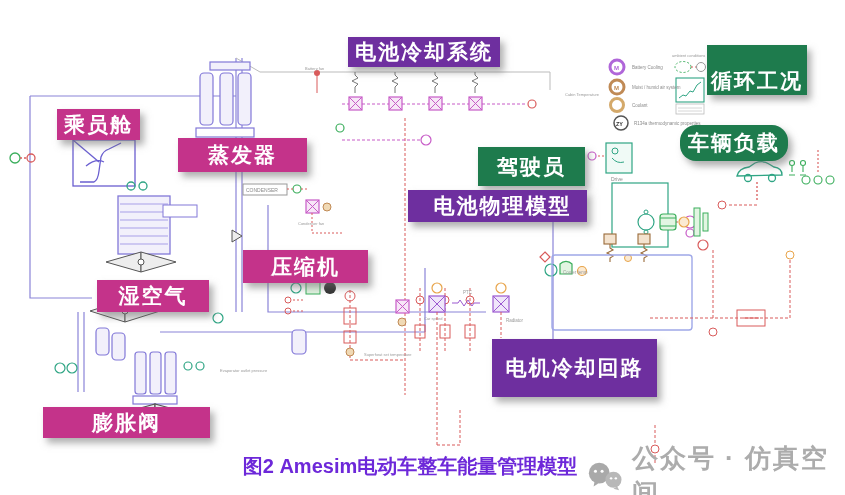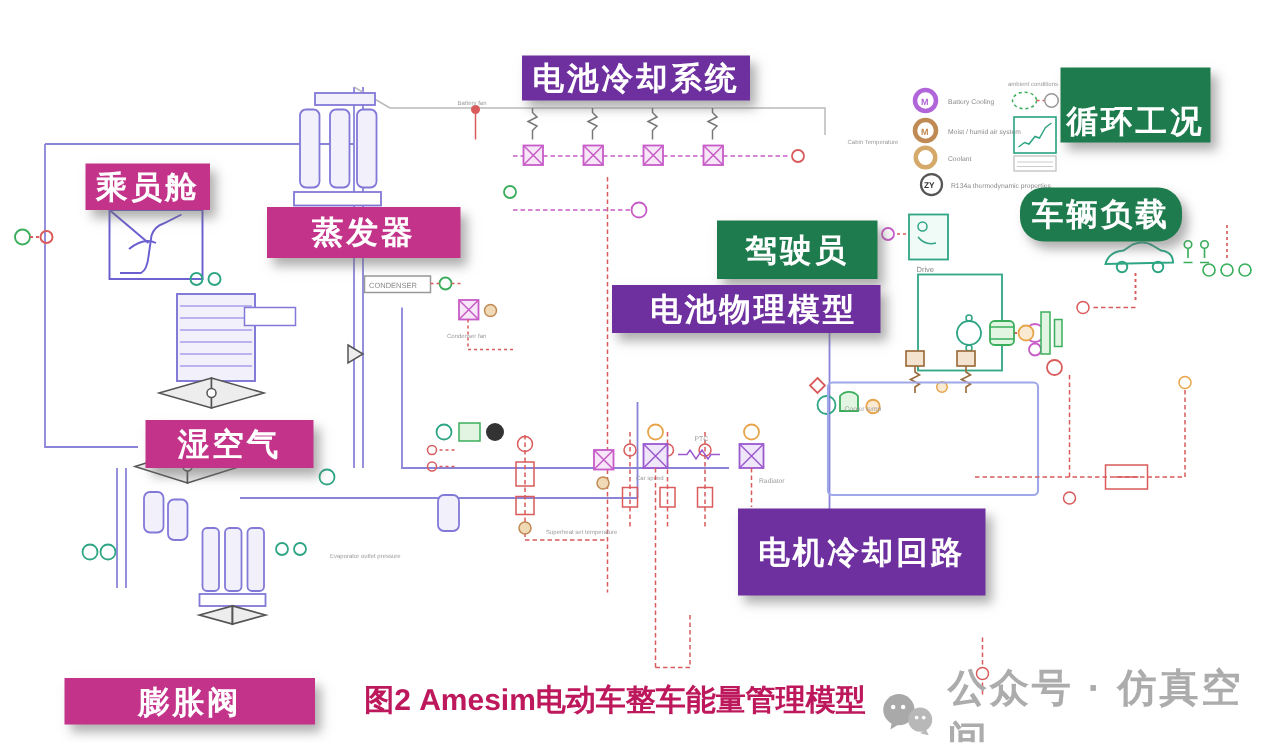--- a/index.html
+++ b/index.html
@@ -6,21 +6,21 @@
   .canvas{position:relative;width:845px;height:495px;background:#ffffff;overflow:hidden;
           font-family:"Liberation Sans","DejaVu Sans",sans-serif;}
   .schematic{position:absolute;left:0;top:0;}
   .label{position:absolute;display:flex;align-items:center;justify-content:center;
          color:#ffffff;font-weight:bold;font-size:21px;letter-spacing:2px;
          box-shadow:4px 5px 7px rgba(110,110,110,.55);z-index:5;white-space:nowrap;}
   .purple{background:#6E2F9F;}
   .magenta{background:#C4338A;}
   .green{background:#1E7B4D;}
   .caption{position:absolute;left:210px;top:453px;width:400px;text-align:center;
-           color:#be185d;font-weight:bold;font-size:20px;z-index:6;}
+           color:#6d28d9;font-weight:bold;font-size:20px;z-index:6;}
   .watermark{position:absolute;left:586px;top:441px;display:flex;align-items:center;
              gap:8px;z-index:6;}
   .watermark .wm-text{color:#ACACAC;font-size:26px;font-weight:bold;letter-spacing:2px;}
   svg text{font-family:"Liberation Sans","DejaVu Sans",sans-serif;}
 </style>
 </head>
 <body>
 
 <div class="canvas">
 
@@ -342,31 +342,34 @@
     </div>
 
   <div class="label green" style="left:680px;top:125px;width:108px;height:36px;border-radius:16px;">
     <span>车辆负载</span>
     </div>
 
   <div class="label purple" style="left:408px;top:190px;width:169px;height:32px;padding-left:10px;">
     <span>电池物理模型</span>
     </div>
 
+  <div class="label magenta" style="left:243px;top:250px;width:125px;height:33px;">
+    <span>压缩机</span>
+    </div>
 
   <div class="label magenta" style="left:97px;top:280px;width:112px;height:32px;">
     <span>湿空气</span>
     </div>
 
 
   <div class="label purple" style="left:492px;top:339px;width:165px;height:58px;">
     <span>电机冷却回路</span>
     </div>
 
-  <div class="label magenta" style="left:43px;top:407px;width:167px;height:31px;margin-top:45px;">
+  <div class="label magenta" style="left:43px;top:407px;width:167px;height:31px;">
     <span>膨胀阀</span>
     </div>
 
   <div class="caption">图2  Amesim电动车整车能量管理模型</div>
 
   <div class="watermark">
     <svg width="40" height="32" viewBox="0 0 40 32">
       <circle cx="14" cy="13" r="11" fill="#A9A9A9"></circle>
       <path d="M9,22 l-1,5 l5,-3 z" fill="#A9A9A9"></path>
       <circle cx="10" cy="11" r="1.6" fill="#fff"></circle>

